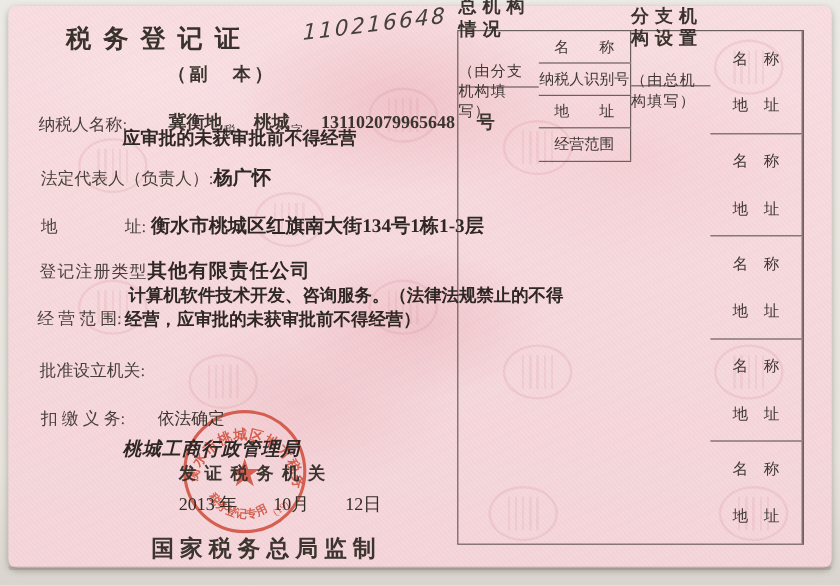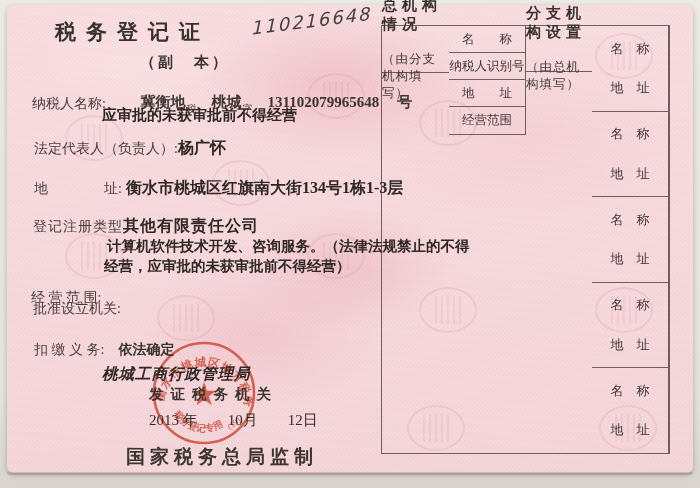--- a/index.html
+++ b/index.html
@@ -110,26 +110,26 @@
     <div class="abs lbl" style="left:32px;top:95px;">纳税人名称:</div>
     <div class="abs val fs15" style="left:102px;top:106px;">应审批的未获审批前不得经营</div>
 
     <div class="abs" style="left:34px;top:138px;"><span class="lbl">法定代表人（负责人）:</span><span class="val">杨广怀</span></div>
 
     <div class="abs" style="left:34px;top:178px;"><span class="lbl">地　　　　址:</span> <span class="val">衡水市桃城区红旗南大街134号1栋1-3层</span></div>
 
     <div class="abs" style="left:33px;top:216px;"><span class="lbl" style="letter-spacing:1px;">登记注册类型</span><span class="val" style="letter-spacing:1px;">其他有限责任公司</span></div>
 
     <div class="abs val scope-line" style="left:107px;top:237px;">计算机软件技术开发、咨询服务。（法律法规禁止的不得</div>
-    <div class="abs lbl" style="left:31px;top:257px;margin-top:32px;">经 营 范 围:</div>
+    <div class="abs lbl" style="left:31px;top:257px;">经 营 范 围:</div>
     <div class="abs val scope-line" style="left:104px;top:257px;">经营，应审批的未获审批前不得经营）</div>
 
     <div class="abs lbl" style="left:33px;top:300px;">批准设立机关:</div>
 
-    <div class="abs" style="left:34px;top:340px;"><span class="lbl">扣 缴 义 务:</span><span class="lbl" style="margin-left:14px;font-weight:bold;color:#3b332e;">依法确定</span></div>
+    <div class="abs" style="left:34px;top:340px;"><span class="lbl">扣 缴 义 务:</span><span class="lbl" style="margin-left:27px;font-weight:normal;color:#3b332e;">依法确定</span></div>
 
     <div class="abs val issuer" style="left:102px;top:364px;font-style:italic;">桃城工商行政管理局</div>
     <div class="abs caption" style="left:149px;top:385px;">发证税务机关</div>
     <div class="abs fs15" style="left:117px;top:411px;color:#332c27;font-weight:normal;margin-left:32px;">2013 年　　10月　　12日</div>
     <div class="abs footer" style="left:126px;top:444px;">国家税务总局监制</div>
   </div>
 
   <div class="tbl">
     <div class="t-head">
       <div class="t-title">总机构情况</div>

